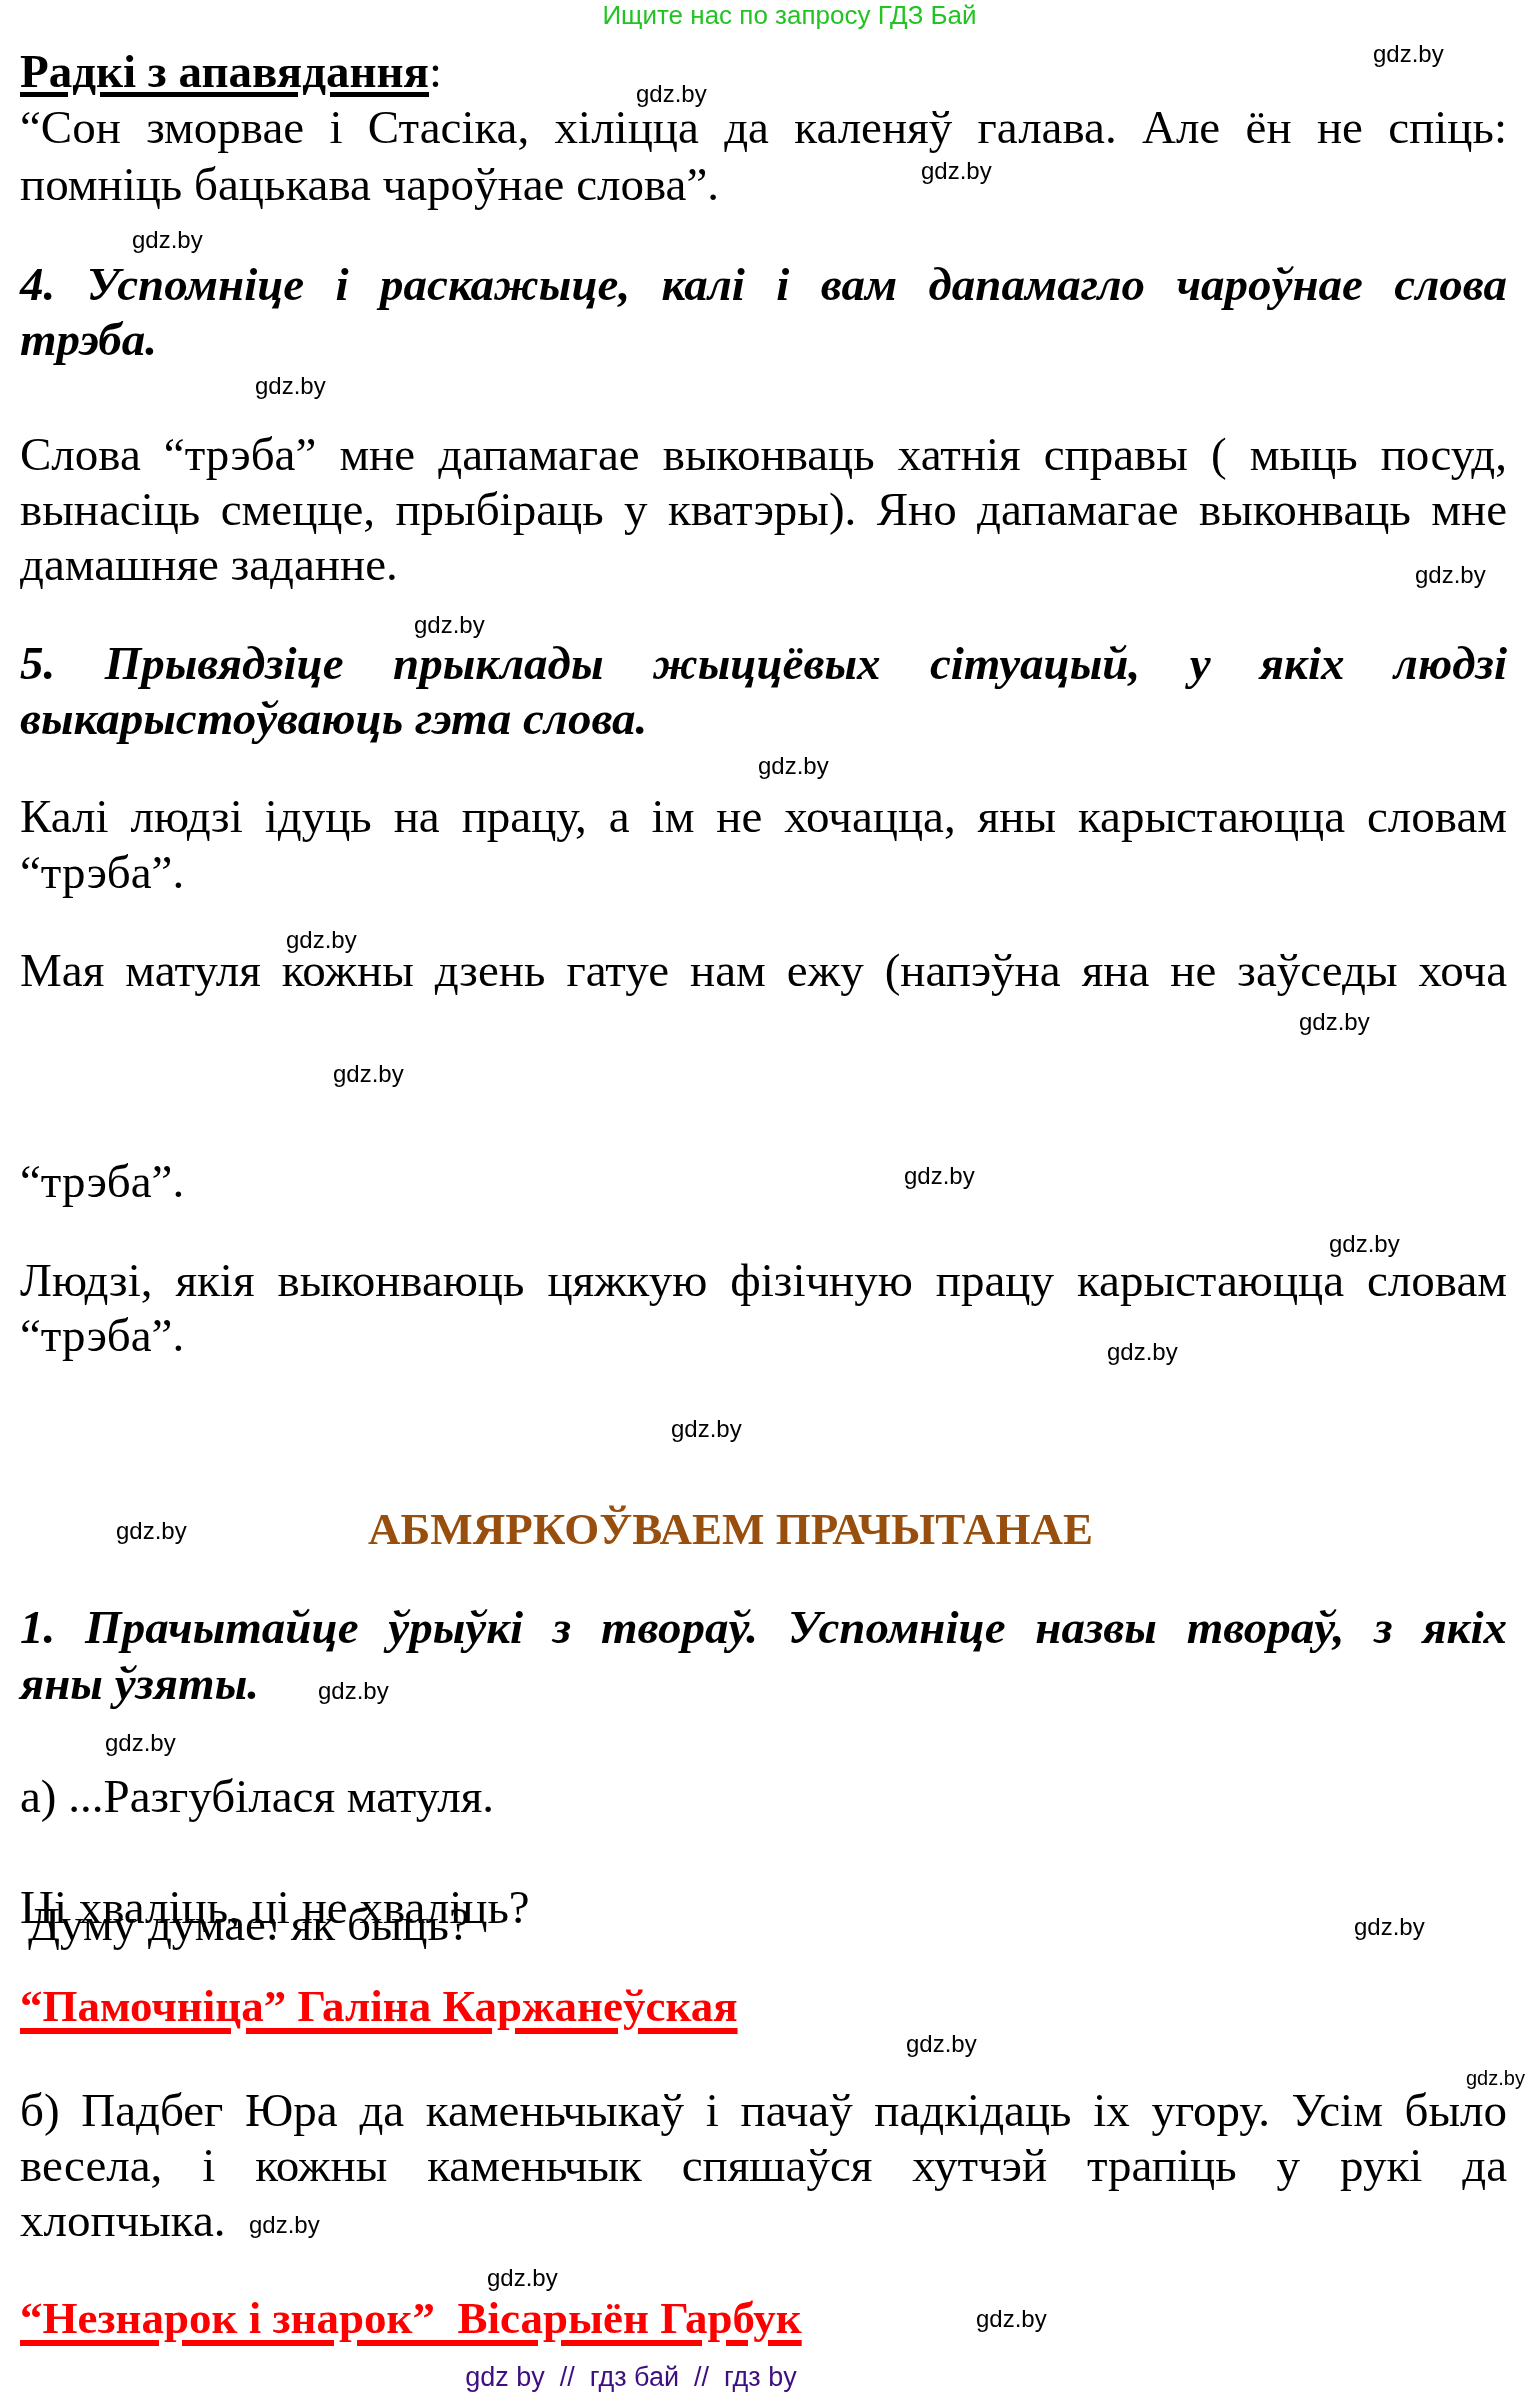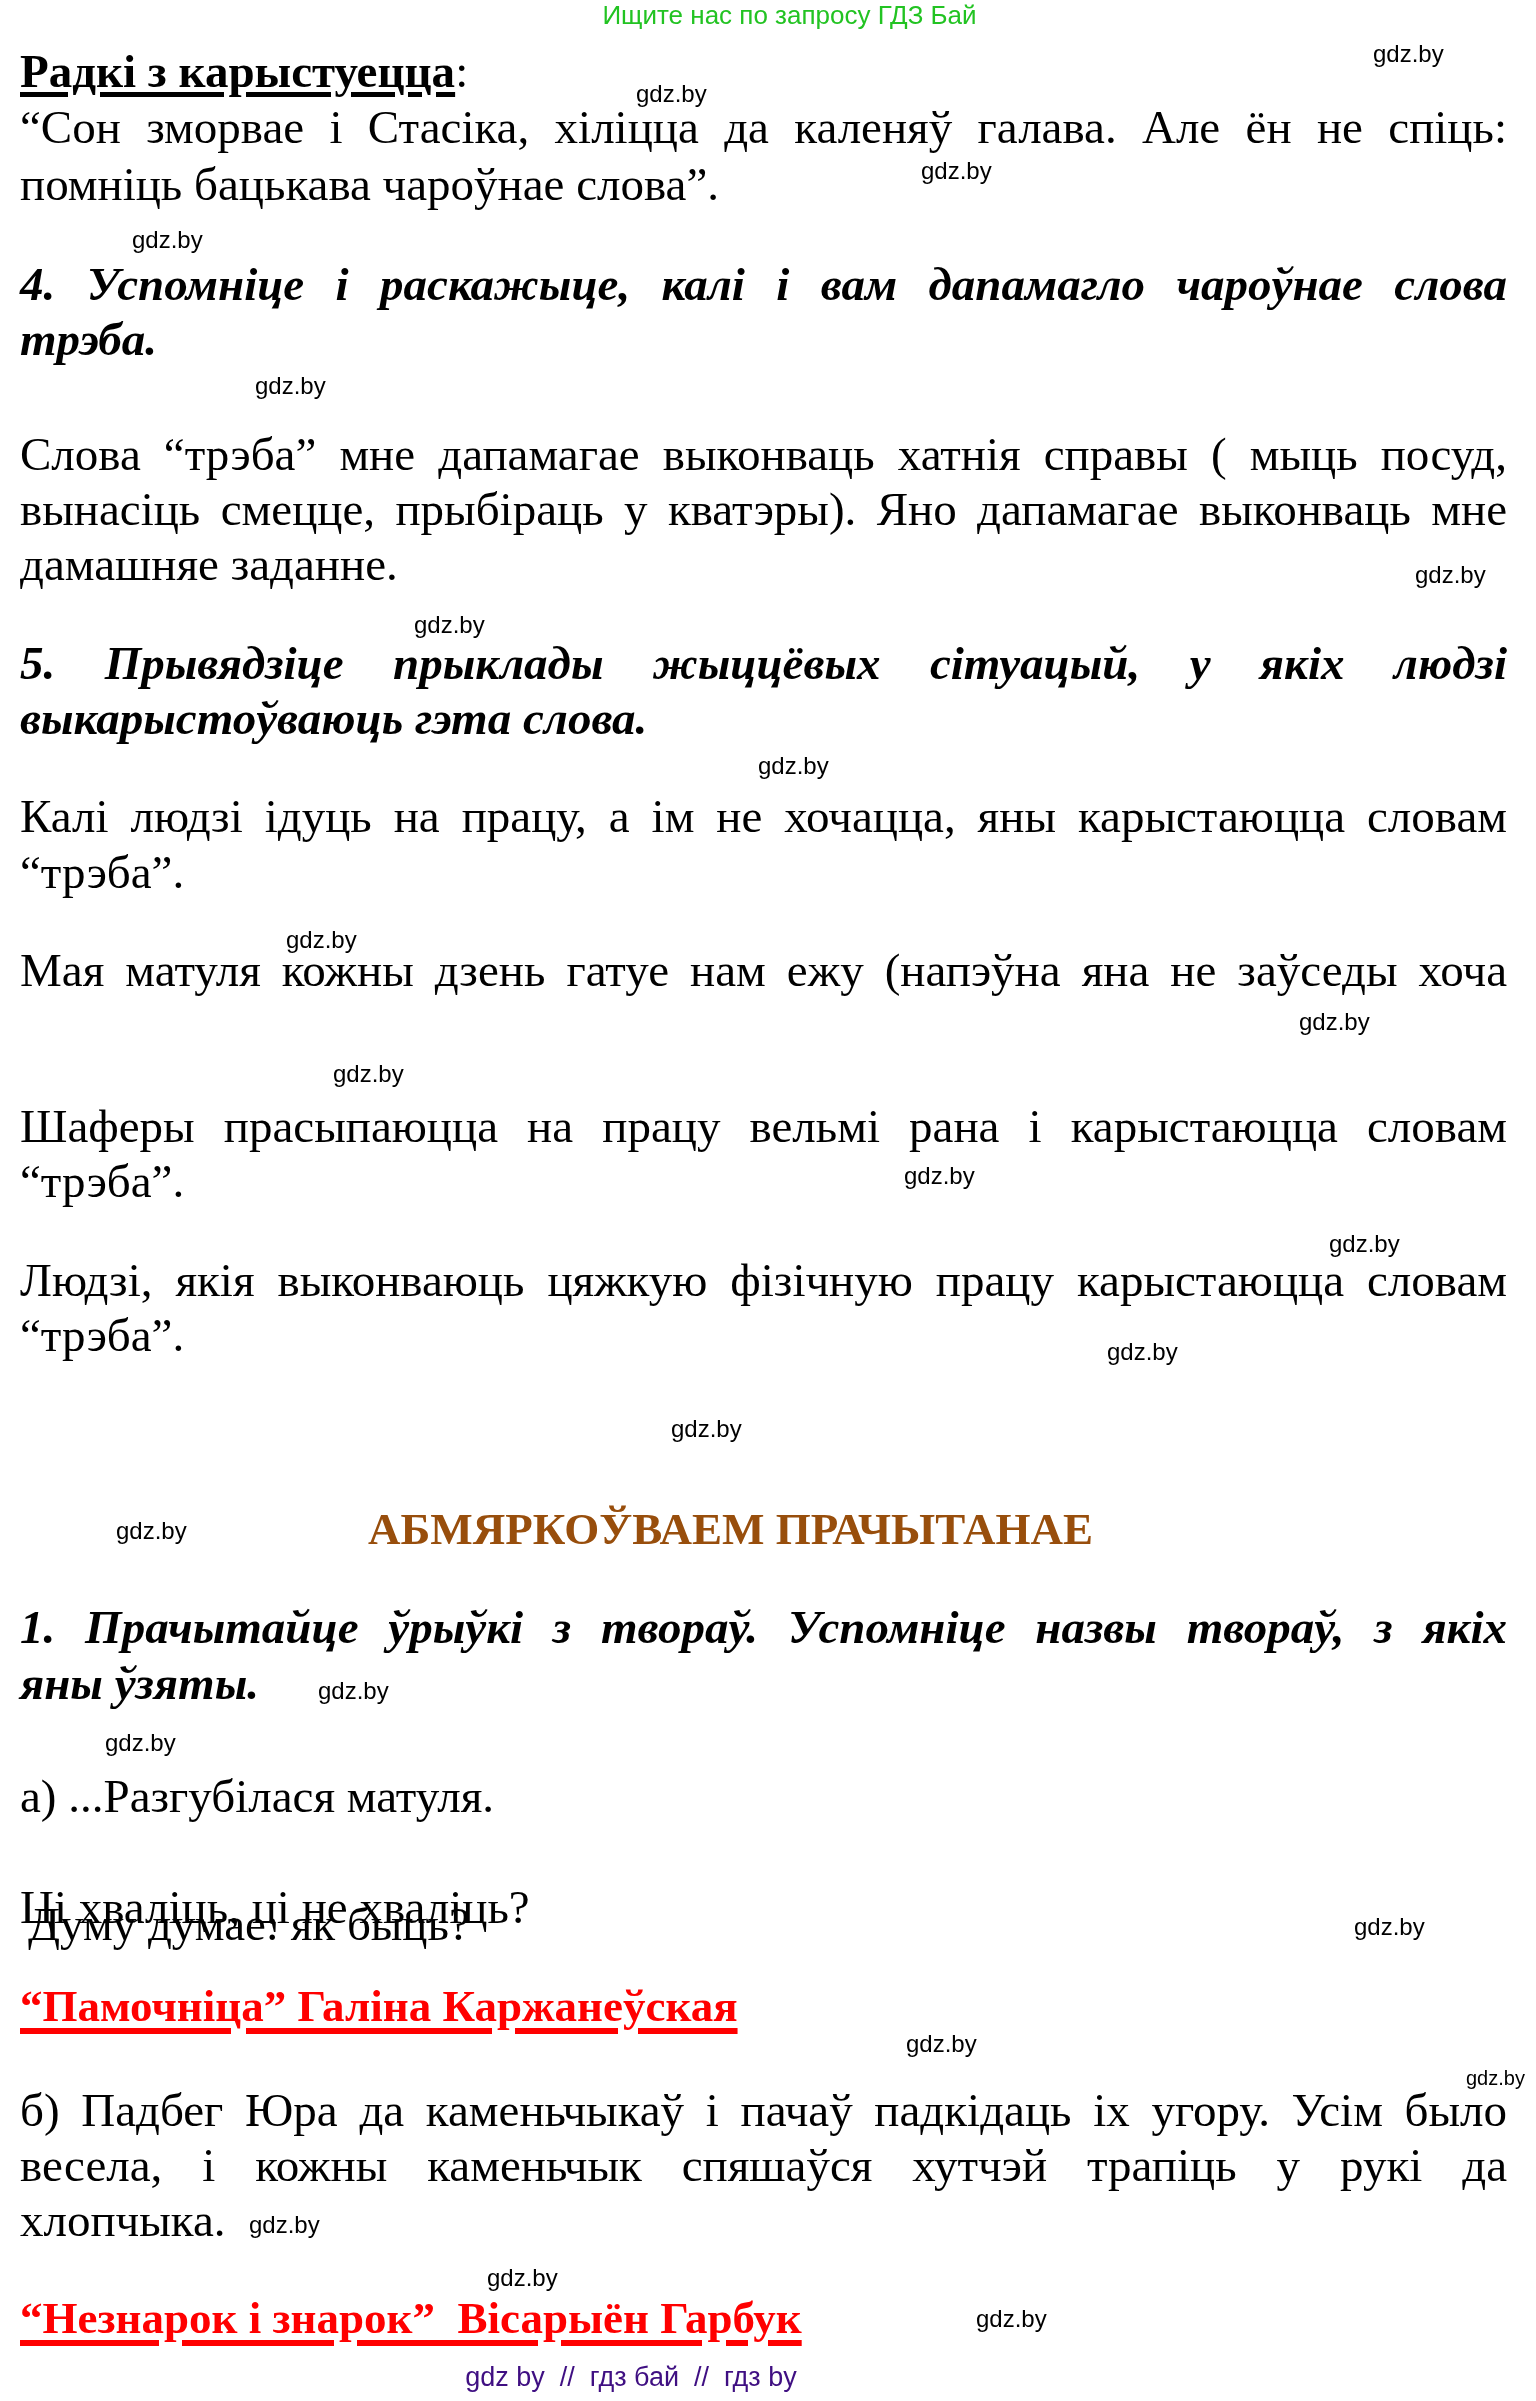--- a/index.html
+++ b/index.html
@@ -18,21 +18,21 @@
   .red-title { position:absolute; left:20px; font-family:"Liberation Serif","DejaVu Serif",serif; font-weight:bold; font-size:45px; color:#ff0000; text-decoration:underline; text-decoration-thickness:5.9px; text-underline-offset:6.7px; white-space:pre; }
 </style>
 </head>
 <body>
 
 <div class="page">
 
   <div class="banner" style="top:0px;padding-left:21px;">Ищите нас по запросу ГДЗ Бай</div>
 
   <div class="line serif" style="top:44px;">
-    <span class="heading-u">Радкі з карыстуецца</span><span>:</span>
+    <span class="heading-u">Радкі з апавядання</span><span>:</span>
   </div>
   <div class="just serif" style="top:100px;">
       <span class="j">“Сон зморвае і Стасіка, хіліцца да каленяў галава. Але ён не спіць:</span>
     </div>
   <div class="line serif" style="top:157px;">помніць бацькава чароўнае слова”.</div>
 
   <div class="just serif bi" style="top:257px;">
       <span class="j">4.   Успомніце і раскажыце, калі і вам дапамагло чароўнае слова</span>
     </div>
   <div class="line serif bi" style="top:312px;">трэба.</div>
@@ -52,23 +52,20 @@
 
   <div class="just serif" style="top:789px;">
       <span class="j">Калі людзі ідуць на працу, а ім не хочацца, яны карыстаюцца словам</span>
     </div>
   <div class="line serif" style="top:845px;">“трэба”.</div>
 
   <div class="just serif" style="top:943px;">
       <span class="j">Мая матуля кожны дзень гатуе нам ежу (напэўна яна не заўседы хоча</span>
     </div>
 
-  <div class="just serif" style="top:1099px;">
-      <span class="j">Шаферы прасыпаюцца на працу вельмі рана і карыстаюцца словам</span>
-    </div>
   <div class="line serif" style="top:1154px;">“трэба”.</div>
 
   <div class="just serif" style="top:1253px;">
       <span class="j">Людзі, якія выконваюць цяжкую фізічную працу карыстаюцца словам</span>
     </div>
   <div class="line serif" style="top:1308px;">“трэба”.</div>
 
   <div class="section-title">АБМЯРКОЎВАЕМ ПРАЧЫТАНАЕ</div>
 
   <div class="just serif bi" style="top:1600px;">

